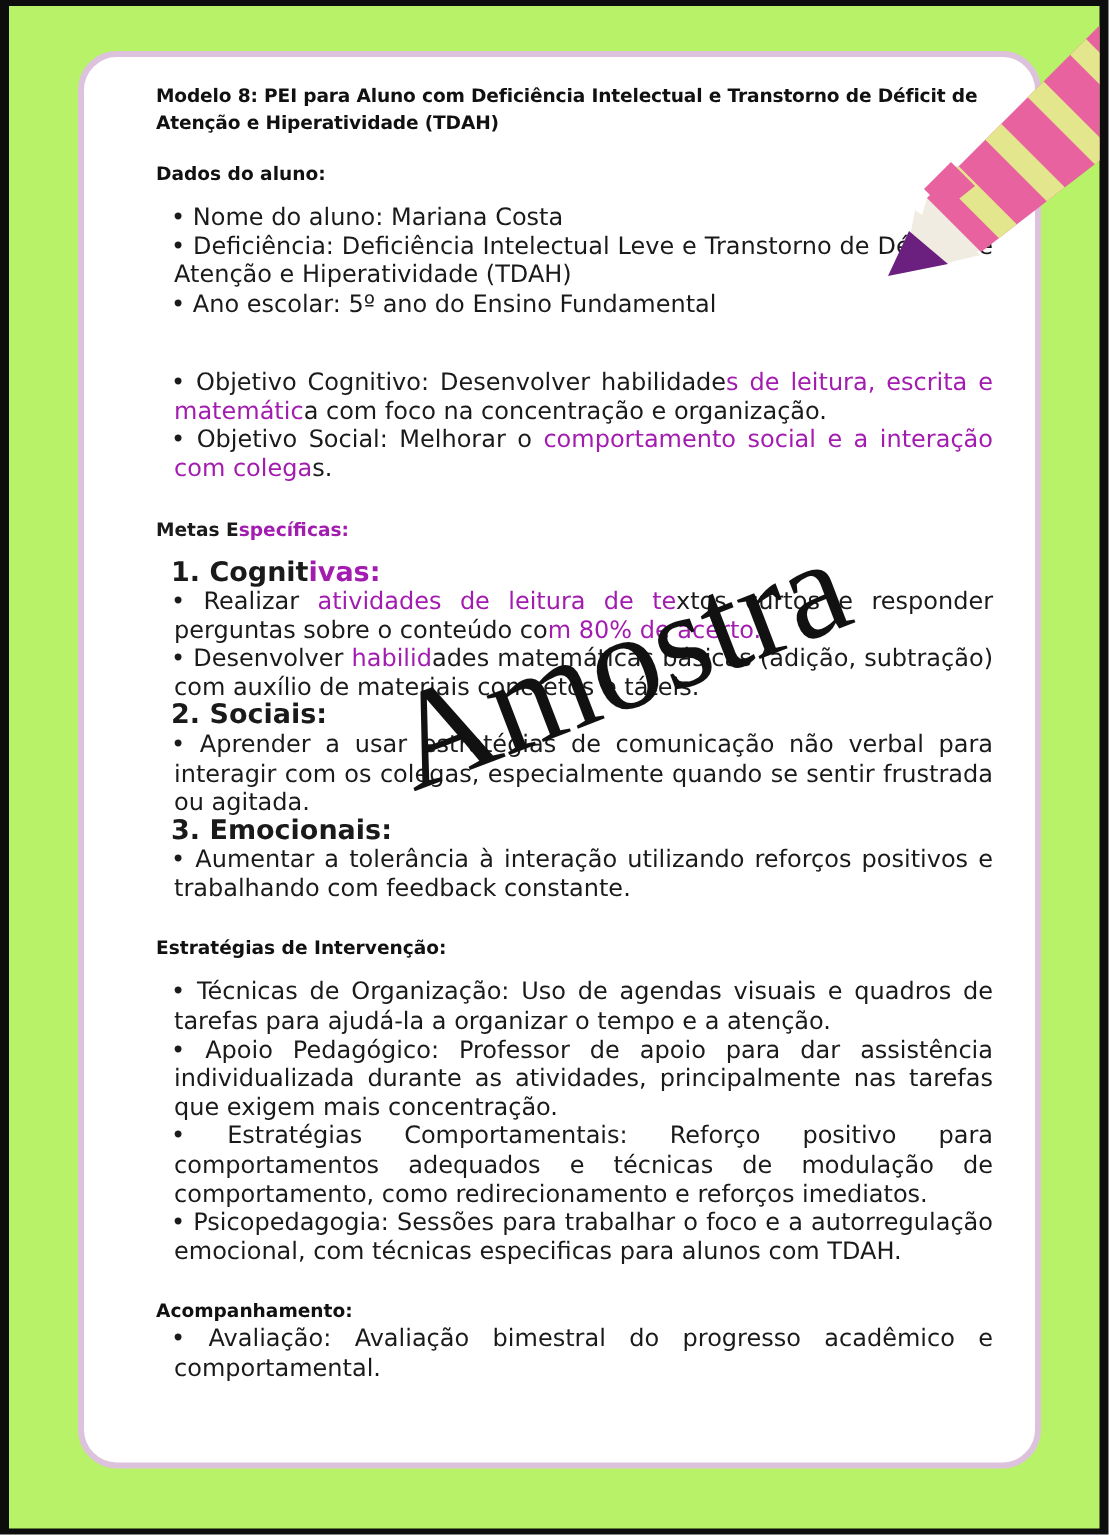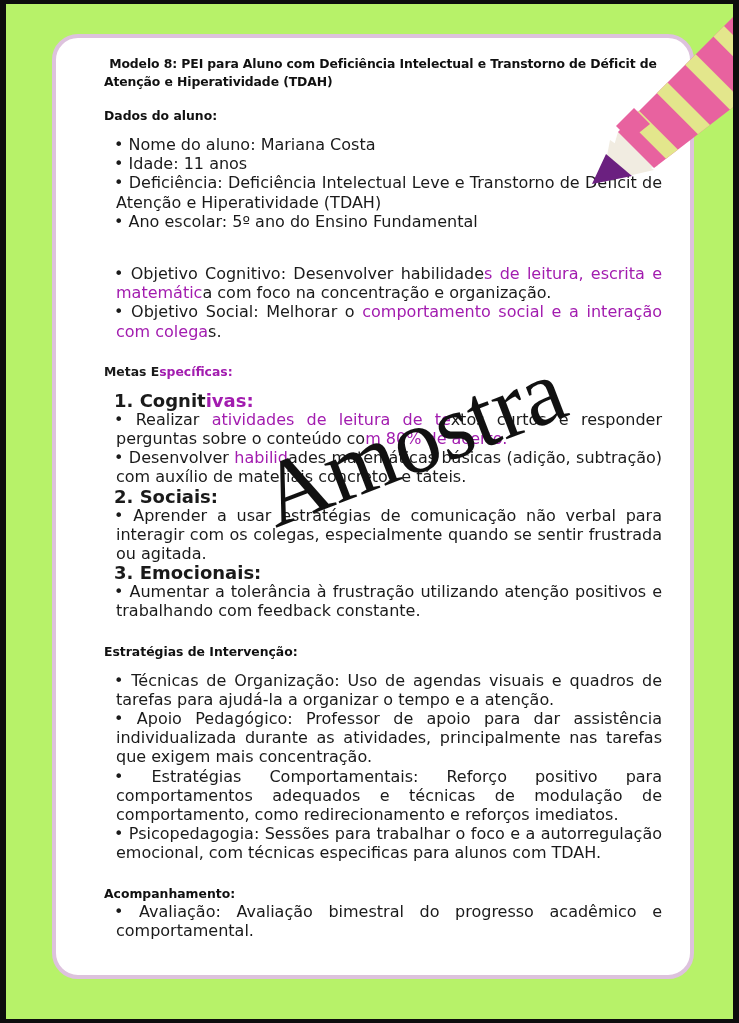--- a/index.html
+++ b/index.html
@@ -126,30 +126,29 @@
 </style>
 </head>
 <body>
 
 <div id="slide">
 
   <div id="card">
     <div id="doc">
 
       <div class="h-title">
-        <span style="display: block; text-align: center;">Modelo 8: PEI para Aluno com Deficiência Intelectual e Transtorno de Déficit de</span>
+        <span style="display: block;">Modelo 8: PEI para Aluno com Deficiência Intelectual e Transtorno de Déficit de</span>
         <span style="display: block;">Atenção e Hiperatividade (TDAH)</span>
       </div>
 
       <div class="gap-m"></div>
 
       <div class="h-sec">Dados do aluno:</div>
       <div class="gap-s"></div>
       <div class="bullet">Nome do aluno: Mariana Costa</div>
-      <div class="bullet">Idade: 11 anos</div>
       <div class="bullet">Deficiência: Deficiência Intelectual Leve e Transtorno de Déficit de Atenção e Hiperatividade (TDAH)</div>
       <div class="bullet">Ano escolar: 5º ano do Ensino Fundamental</div>
 
       <div class="gap-l"></div>
 
       <div class="gap-s"></div>
 
       <div class="bullet">
         <span class="solid">Objetivo Cognitivo: Desenvolver habilidade</span><span class="faded">s de leitura, escrita e matemátic</span><span class="solid">a com foco na concentração e organização.</span>
       </div>
@@ -178,21 +177,21 @@
         <span class="solid">2. Sociais:</span><span class="faded"></span>
       </div>
       <div class="bullet">
         <span class="solid">Aprender a usar estratégias de comunicação não verbal para interagir com os colegas, especialmente quando se sentir frustrada ou agitada.</span>
       </div>
 
       <div class="h-sub">
         <span class="solid">3. Emocionais:</span><span class="faded"></span>
       </div>
       <div class="bullet">
-        <span class="solid">Aumentar a tolerância à frustração utilizando atenção positivos e trabalhando com feedback constante.</span>
+        <span class="solid">Aumentar a tolerância à interação utilizando reforços positivos e trabalhando com feedback constante.</span>
       </div>
 
       <div class="gap-l"></div>
 
       <div class="h-sec">Estratégias de Intervenção:</div>
       <div class="gap-s"></div>
       <div class="bullet">Técnicas de Organização: Uso de agendas visuais e quadros de tarefas para ajudá-la a organizar o tempo e a atenção.</div>
       <div class="bullet">Apoio Pedagógico: Professor de apoio para dar assistência individualizada durante as atividades, principalmente nas tarefas que exigem mais concentração.</div>
       <div class="bullet">Estratégias Comportamentais: Reforço positivo para comportamentos adequados e técnicas de modulação de comportamento, como redirecionamento e reforços imediatos.</div>
       <div class="bullet">Psicopedagogia: Sessões para trabalhar o foco e a autorregulação emocional, com técnicas especificas para alunos com TDAH.</div>

